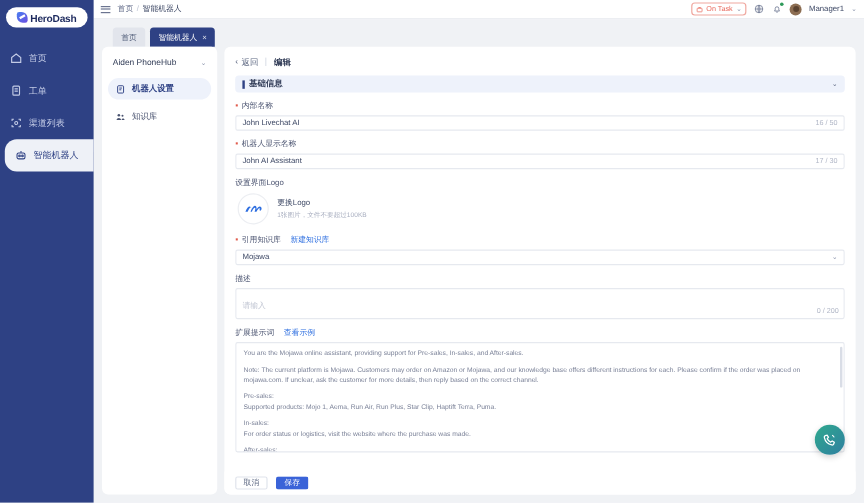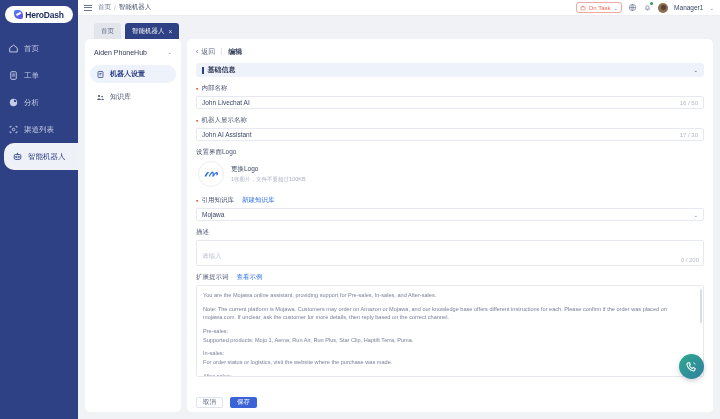--- a/index.html
+++ b/index.html
@@ -233,28 +233,20 @@
         <span class="nav-ico">
             <svg viewBox="0 0 16 16" fill="none" stroke="currentColor" stroke-width="1.4">
               <rect x="4" y="2.5" width="8" height="11" rx="1.2"></rect>
               <path d="M6 6h4M6 8.6h4"></path>
             </svg>
           </span>
         <span class="nav-label">工单</span>
       </div>
       <div class="nav-item">
         <span class="nav-ico">
-            <svg viewBox="0 0 16 16" fill="currentColor">
-              <path d="M8 2.6A5.4 5.4 0 108 13.4 5.4 5.4 0 008 2.6zm.8 1.1a4.3 4.3 0 013.5 3.5H8.8z"></path>
-            </svg>
-          </span>
-        <span class="nav-label">分析</span>
-      </div>
-      <div class="nav-item">
-        <span class="nav-ico">
             <svg viewBox="0 0 16 16" fill="none" stroke="currentColor" stroke-width="1.3">
               <path d="M3 5.5V3.4h2.2M13 5.5V3.4h-2.2M3 10.5v2.1h2.2M13 10.5v2.1h-2.2"></path>
               <circle cx="8" cy="8" r="1.8"></circle>
             </svg>
           </span>
         <span class="nav-label">渠道列表</span>
       </div>
       <div class="nav-item active">
         <span class="nav-ico">
             <svg viewBox="0 0 16 16" fill="none" stroke="currentColor" stroke-width="1.3">

